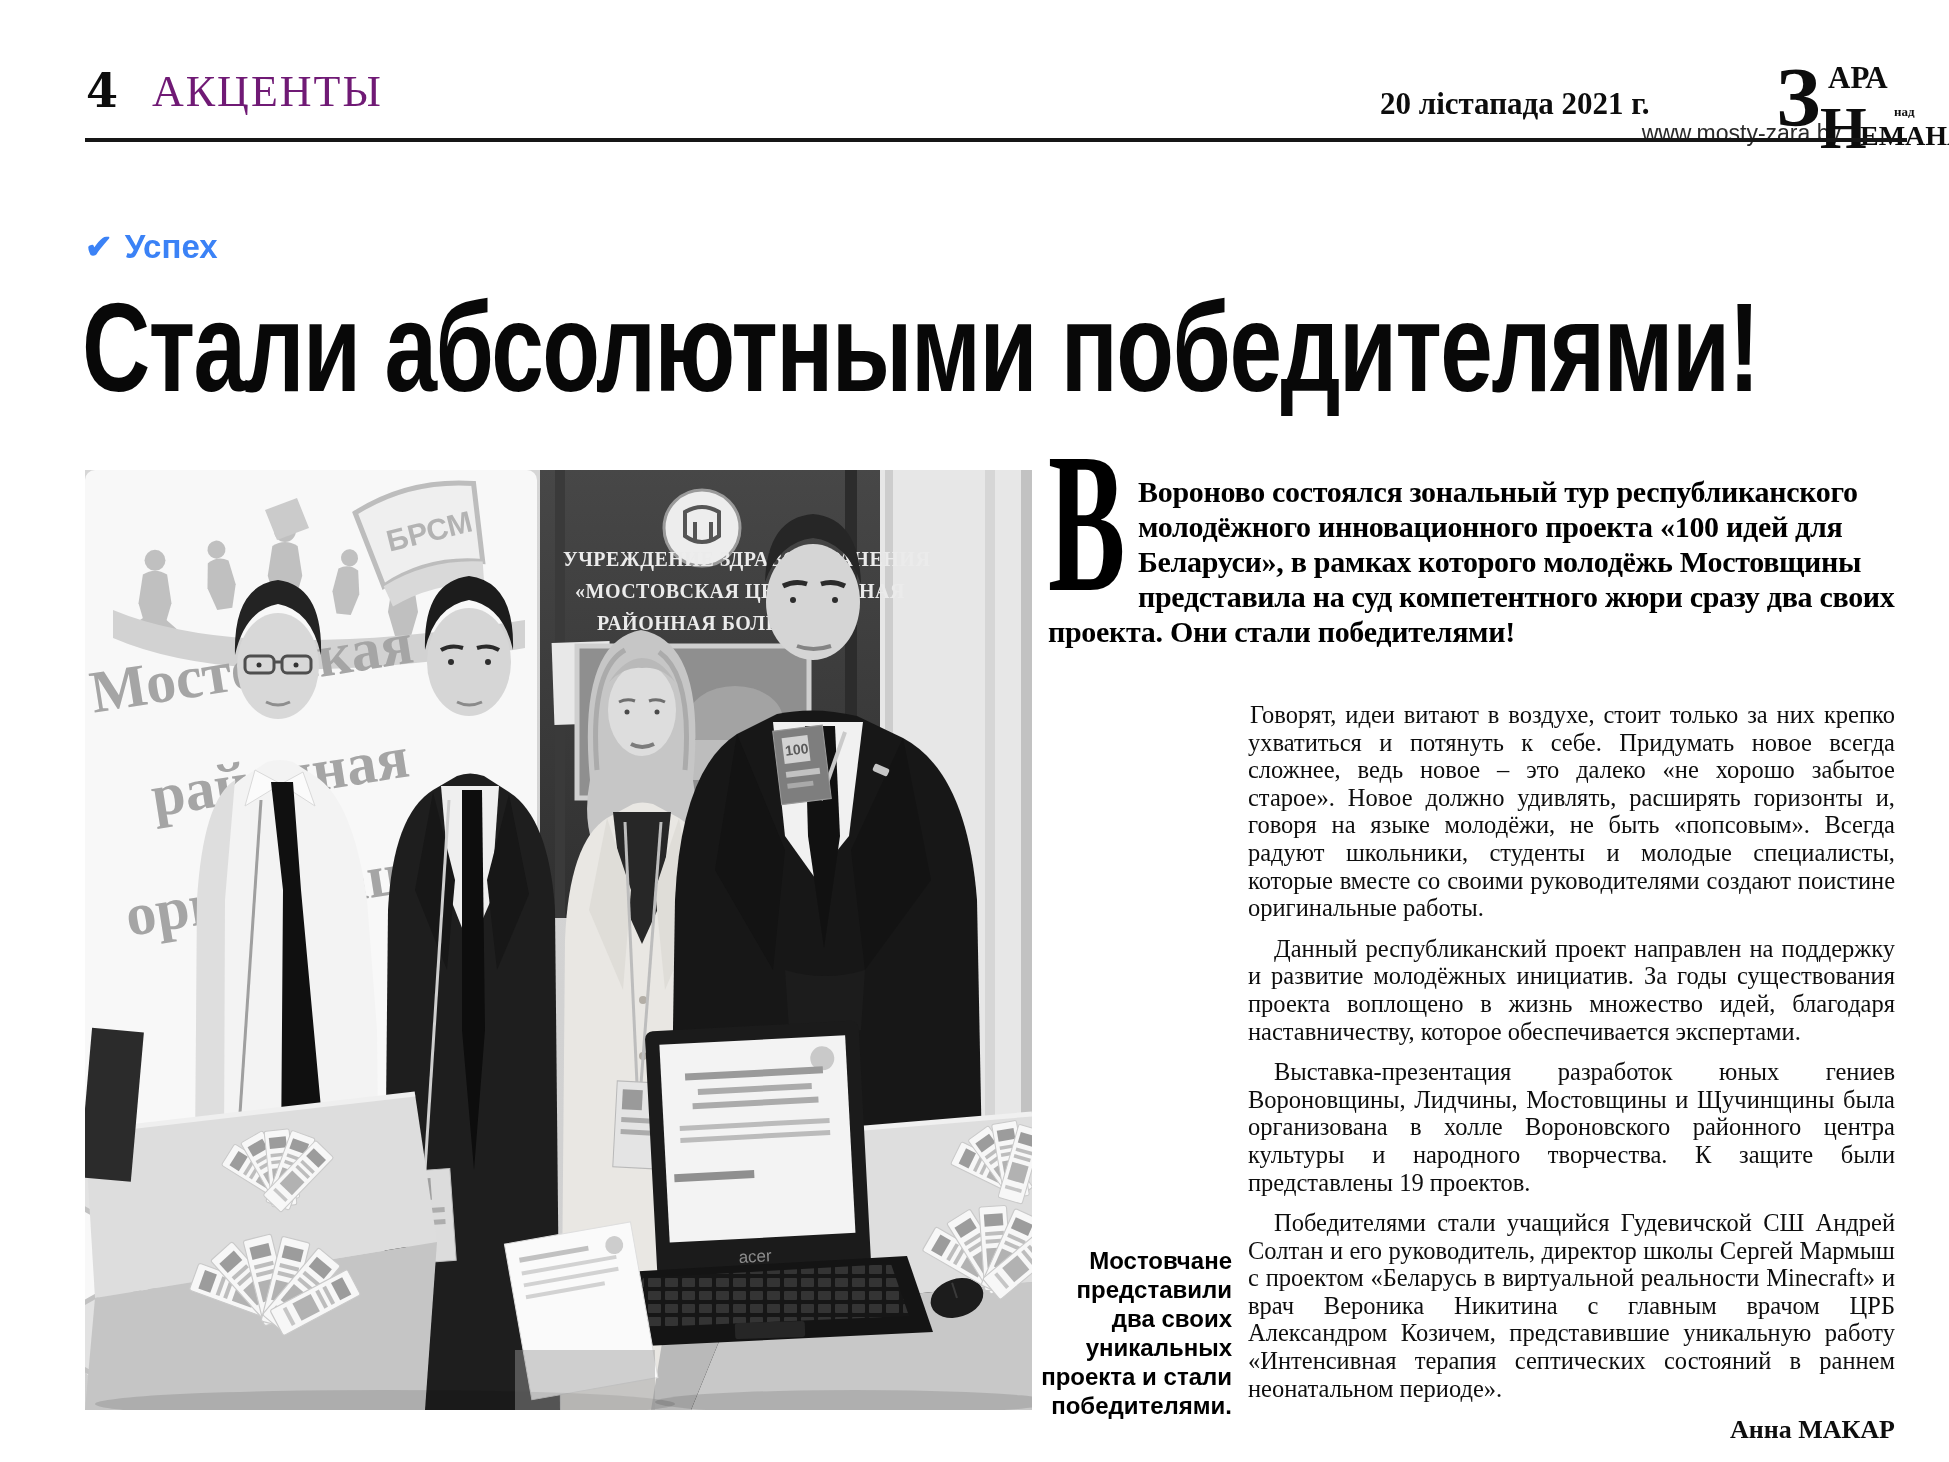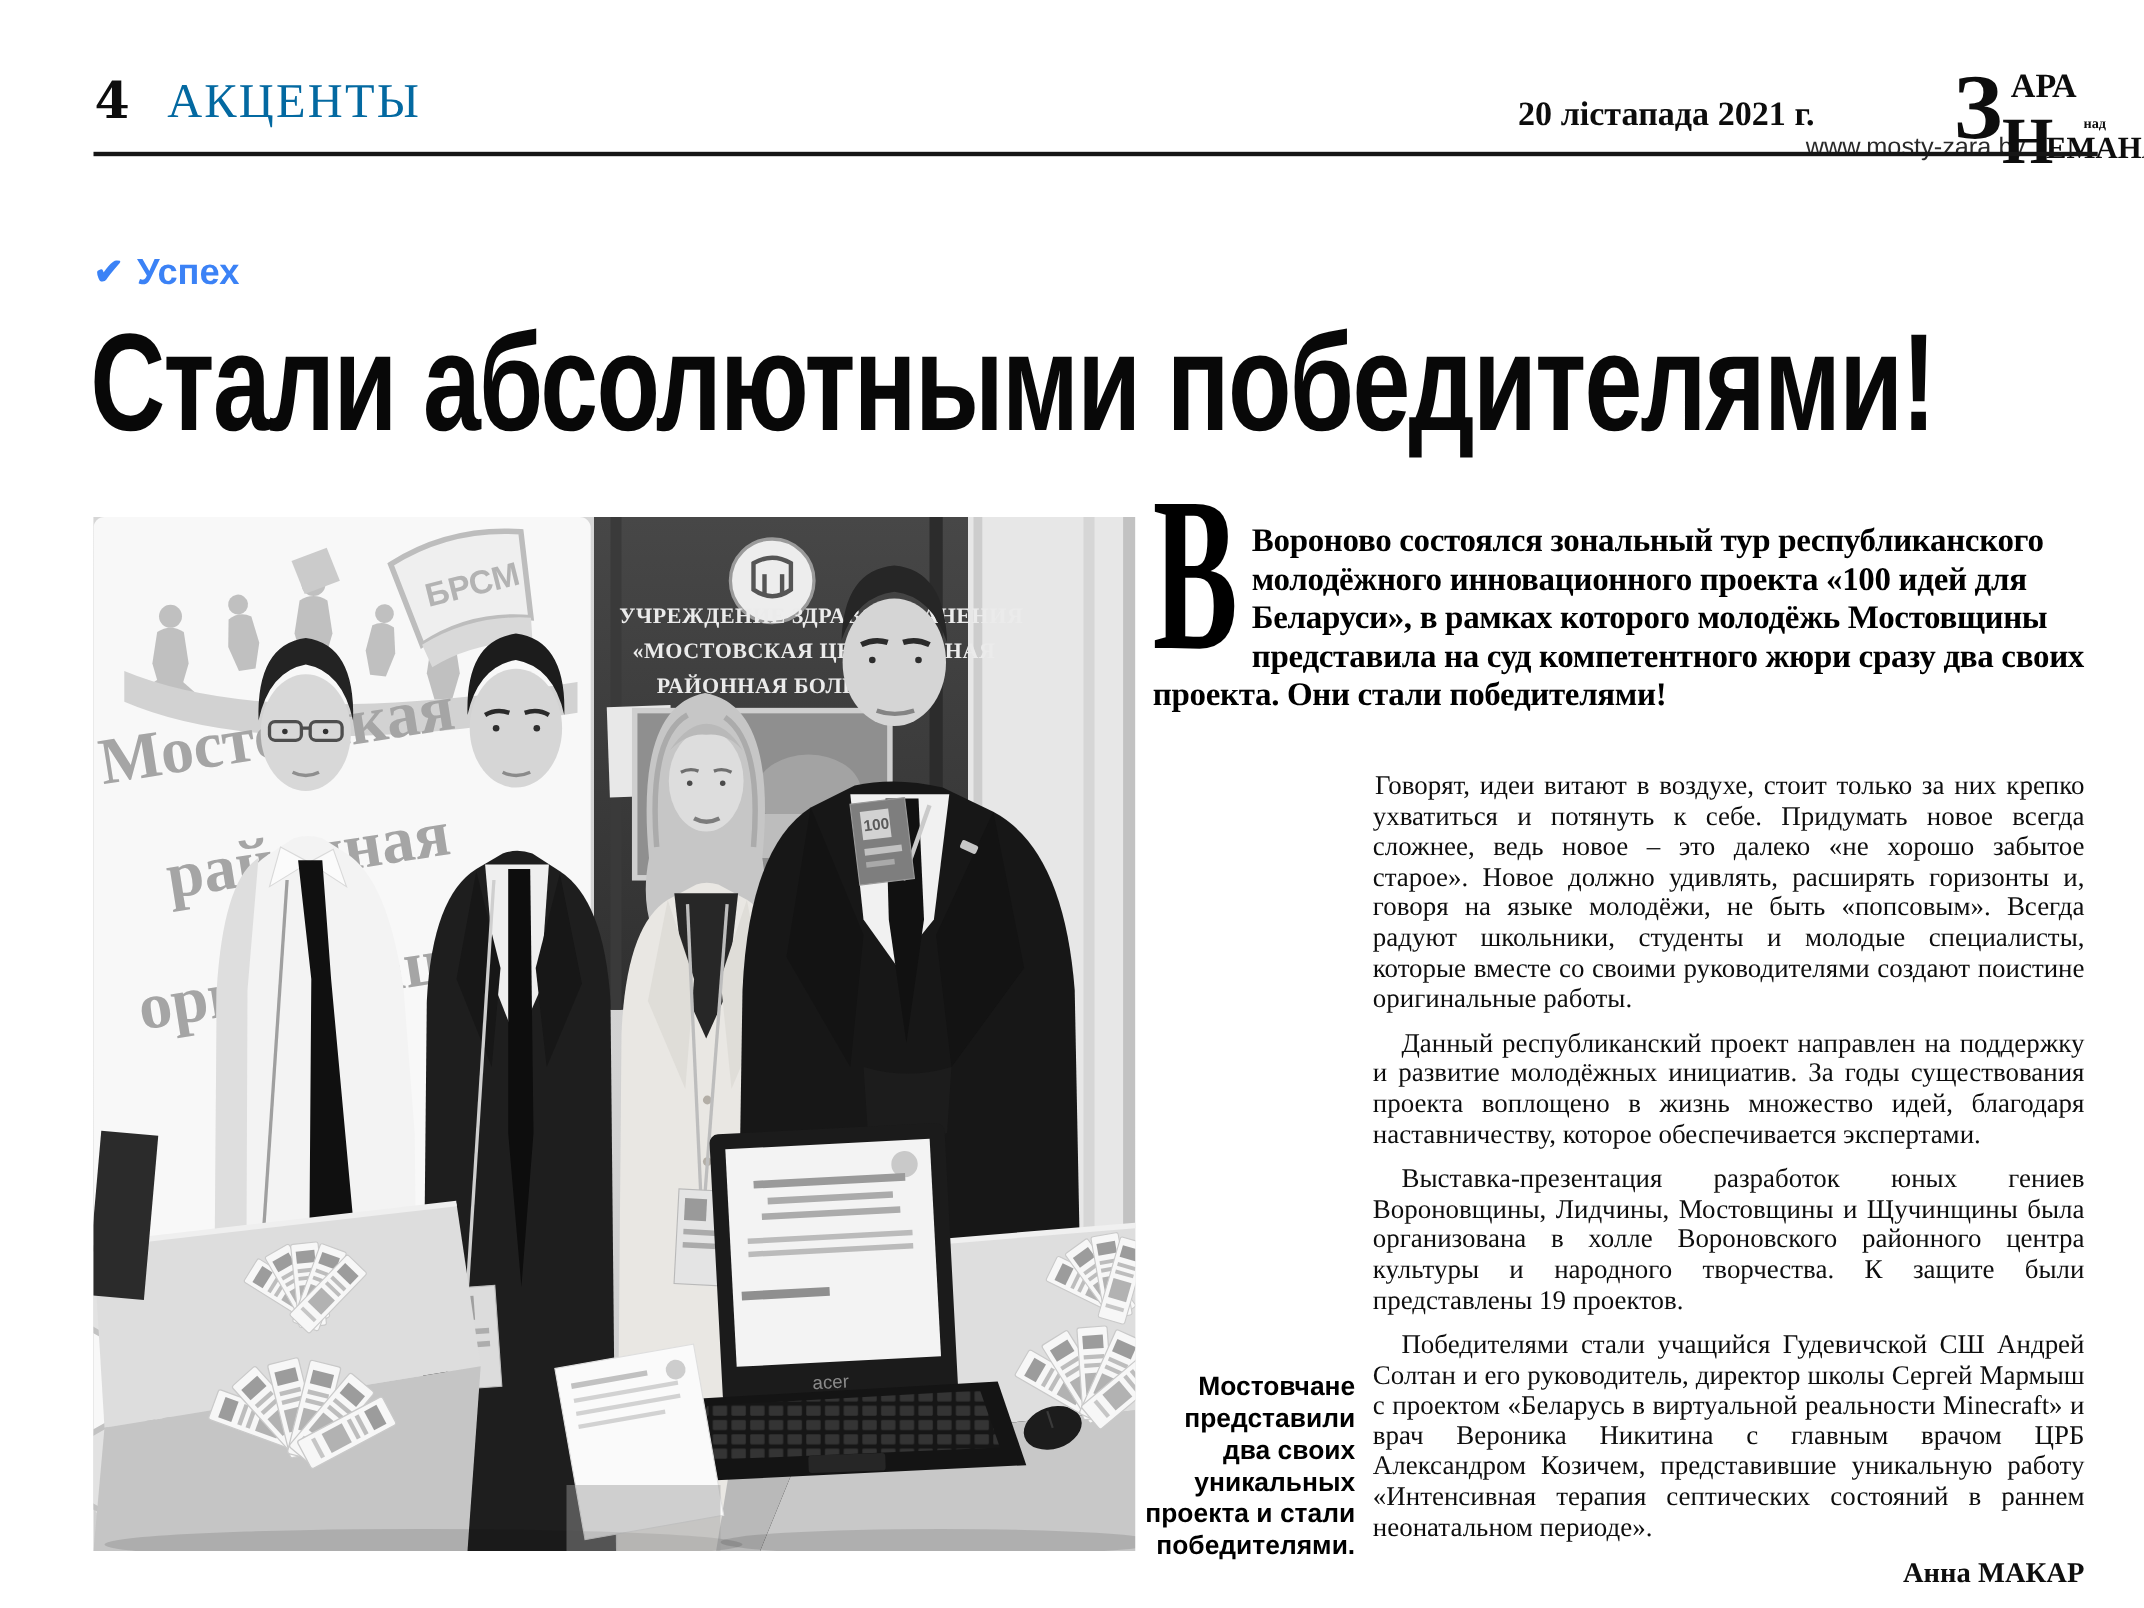--- a/index.html
+++ b/index.html
@@ -1,20 +1,20 @@
 <!DOCTYPE html>
 <html><head>
 <meta charset="utf-8">
 <style>
   html,body{margin:0;padding:0;background:#ffffff;}
   #page{position:relative;width:1949px;height:1462px;background:#ffffff;overflow:hidden;
         font-family:"Liberation Serif",serif;color:#111;}
   
   .hdr-num{position:absolute;left:86px;top:68px;font:bold 46px/1 "DejaVu Serif",serif;color:#0d0d0d;}
-  .hdr-section{position:absolute;left:152px;top:70px;font:44px/1 "Liberation Serif",serif;letter-spacing:2px;color:#0369a1;}
+  .hdr-section{position:absolute;left:152px;top:70px;font:44px/1 "Liberation Serif",serif;letter-spacing:2px;color:#701a75;}
   .hdr-date{position:absolute;left:1380px;top:88px;width:385px;
             font:bold 31px/1 "Liberation Serif",serif;color:#0d0d0d;}
   .hdr-site{position:absolute;left:1536px;top:122px;width:305px;text-align:right;
             font:23px/1 "Liberation Sans",sans-serif;color:#2a2a2a;}
   .masthead{position:absolute;left:1776px;top:60px;width:150px;height:90px;}
   .masthead span{position:absolute;color:#0d0d0d;font-family:"Liberation Serif",serif;font-weight:bold;}
   .m-z{left:0;top:-4px;font-size:84px;line-height:1;}
   .m-ara{left:52px;top:0;font-size:31px;}
   .m-n{left:44px;top:38px;font-size:60px;line-height:1;}
   .m-nad{left:86px;top:44px;font-size:13px;margin-left:32px;}

